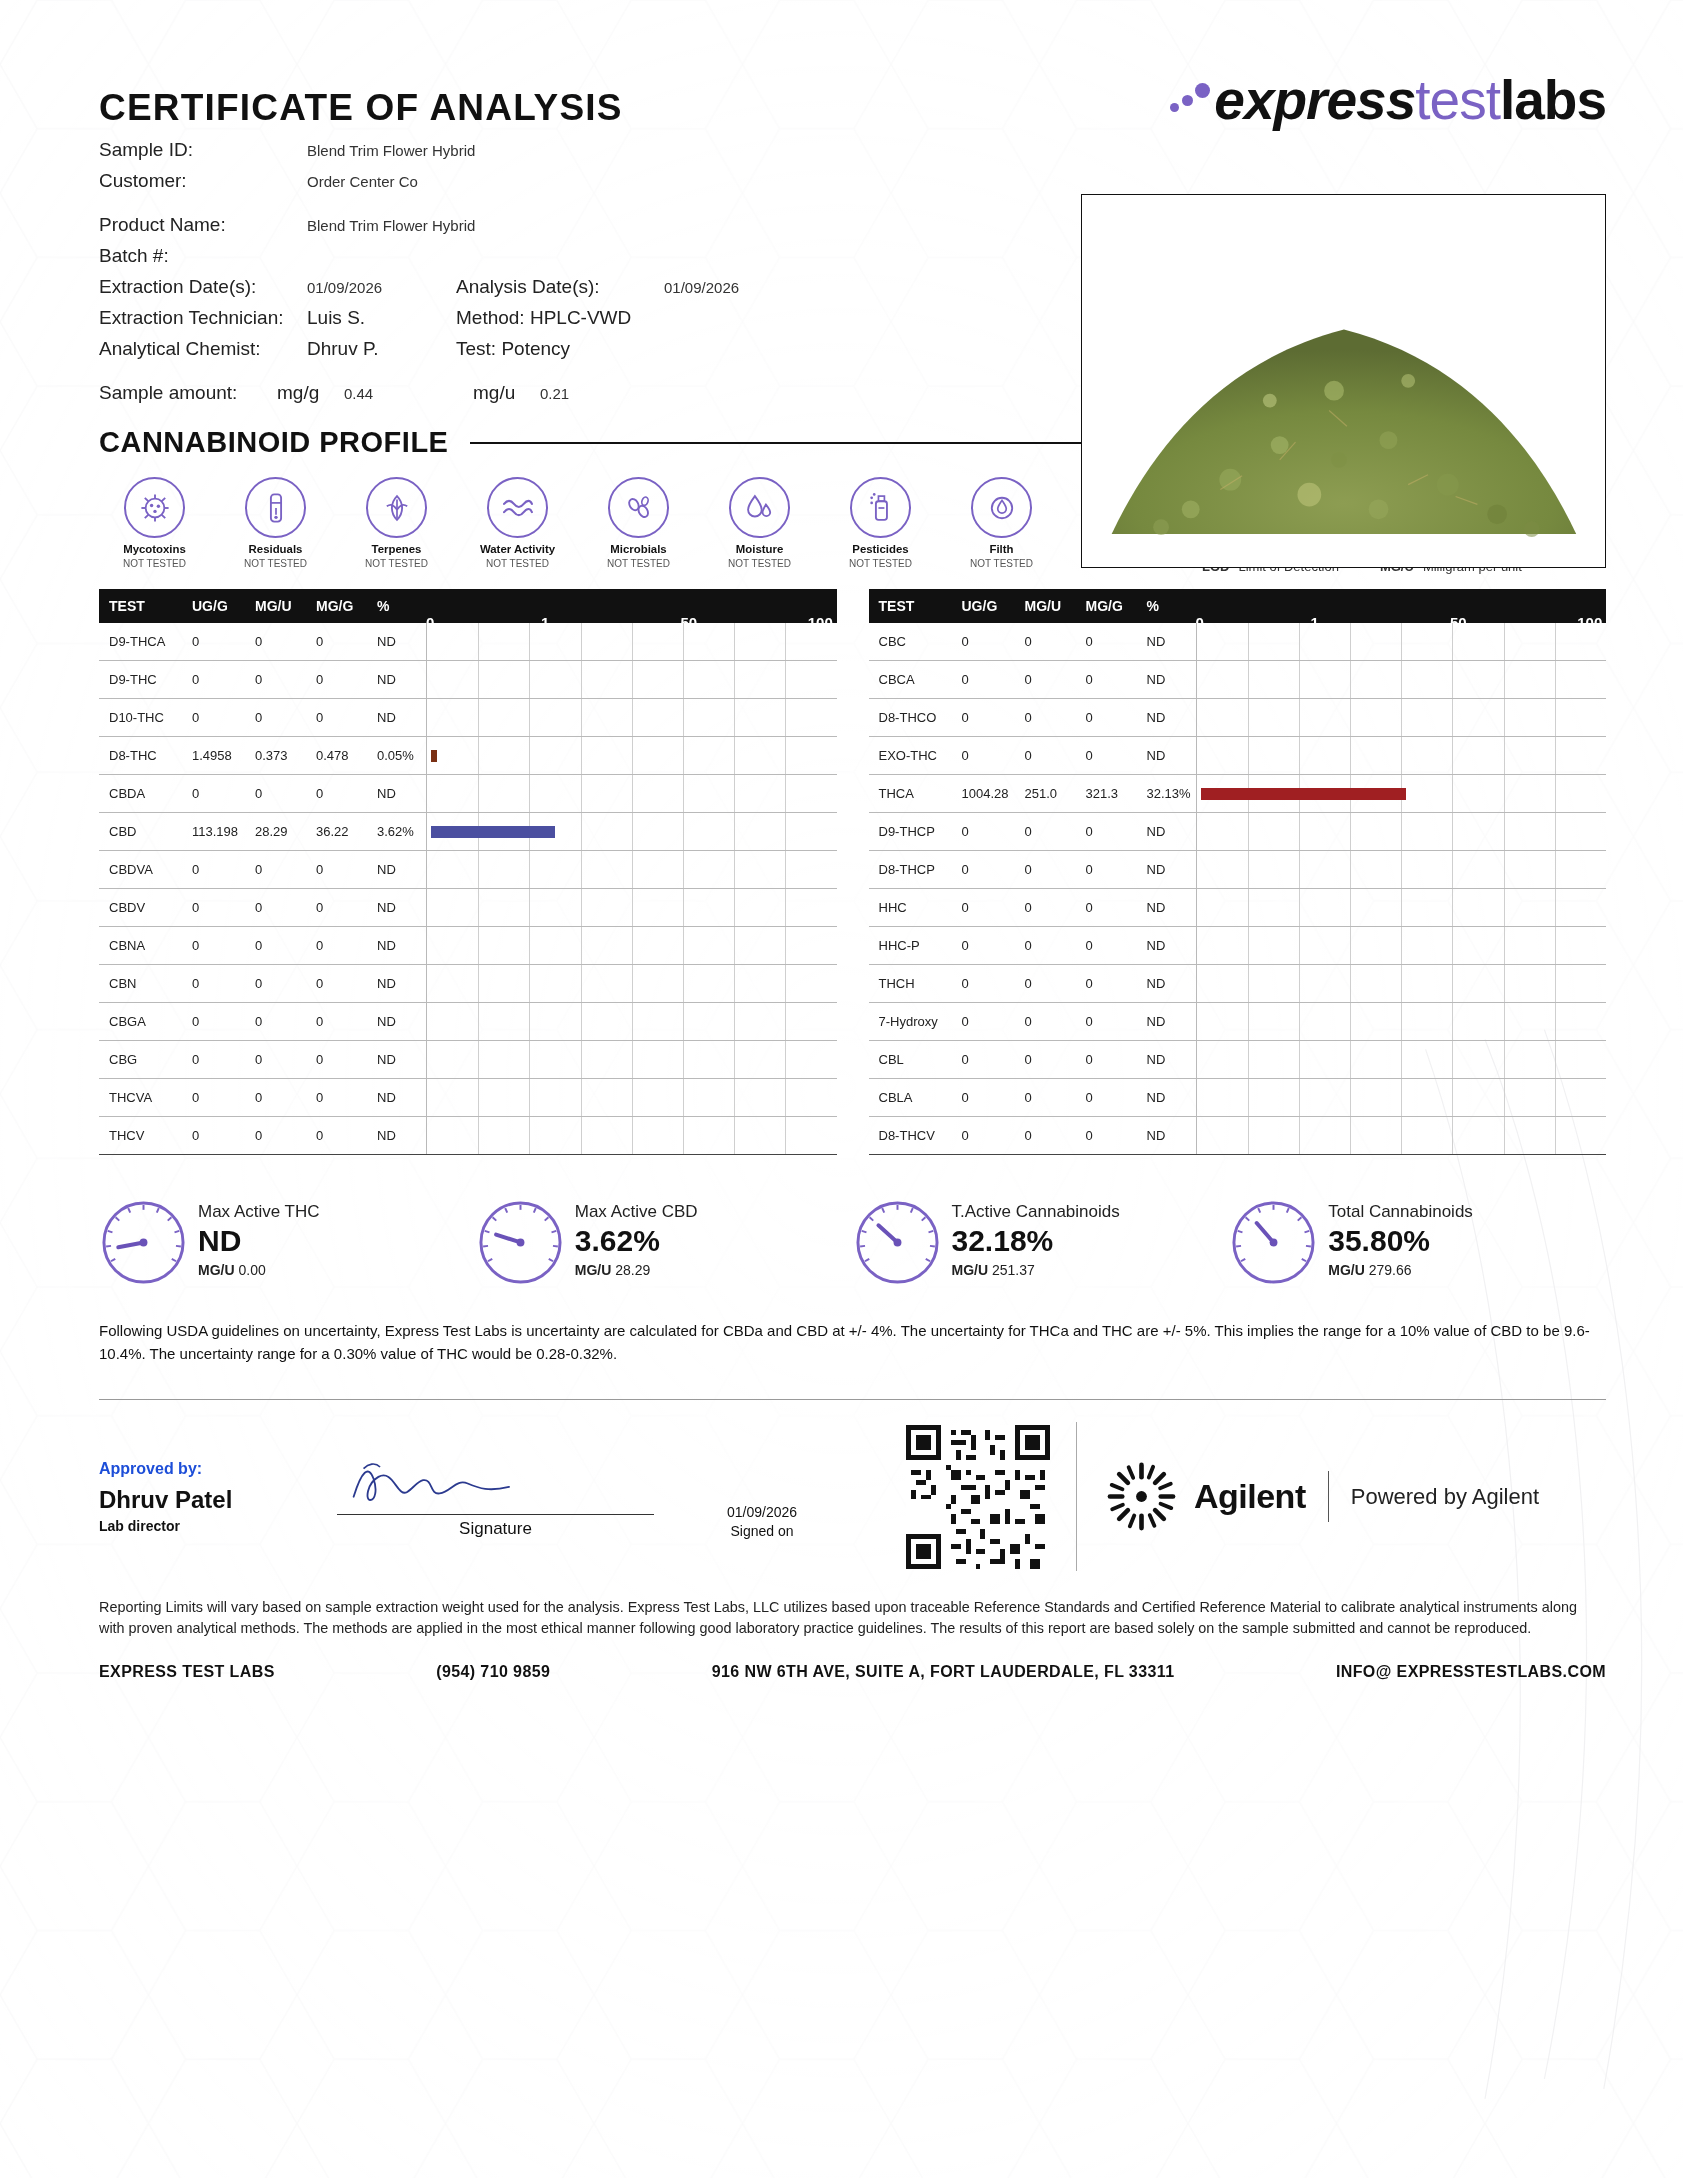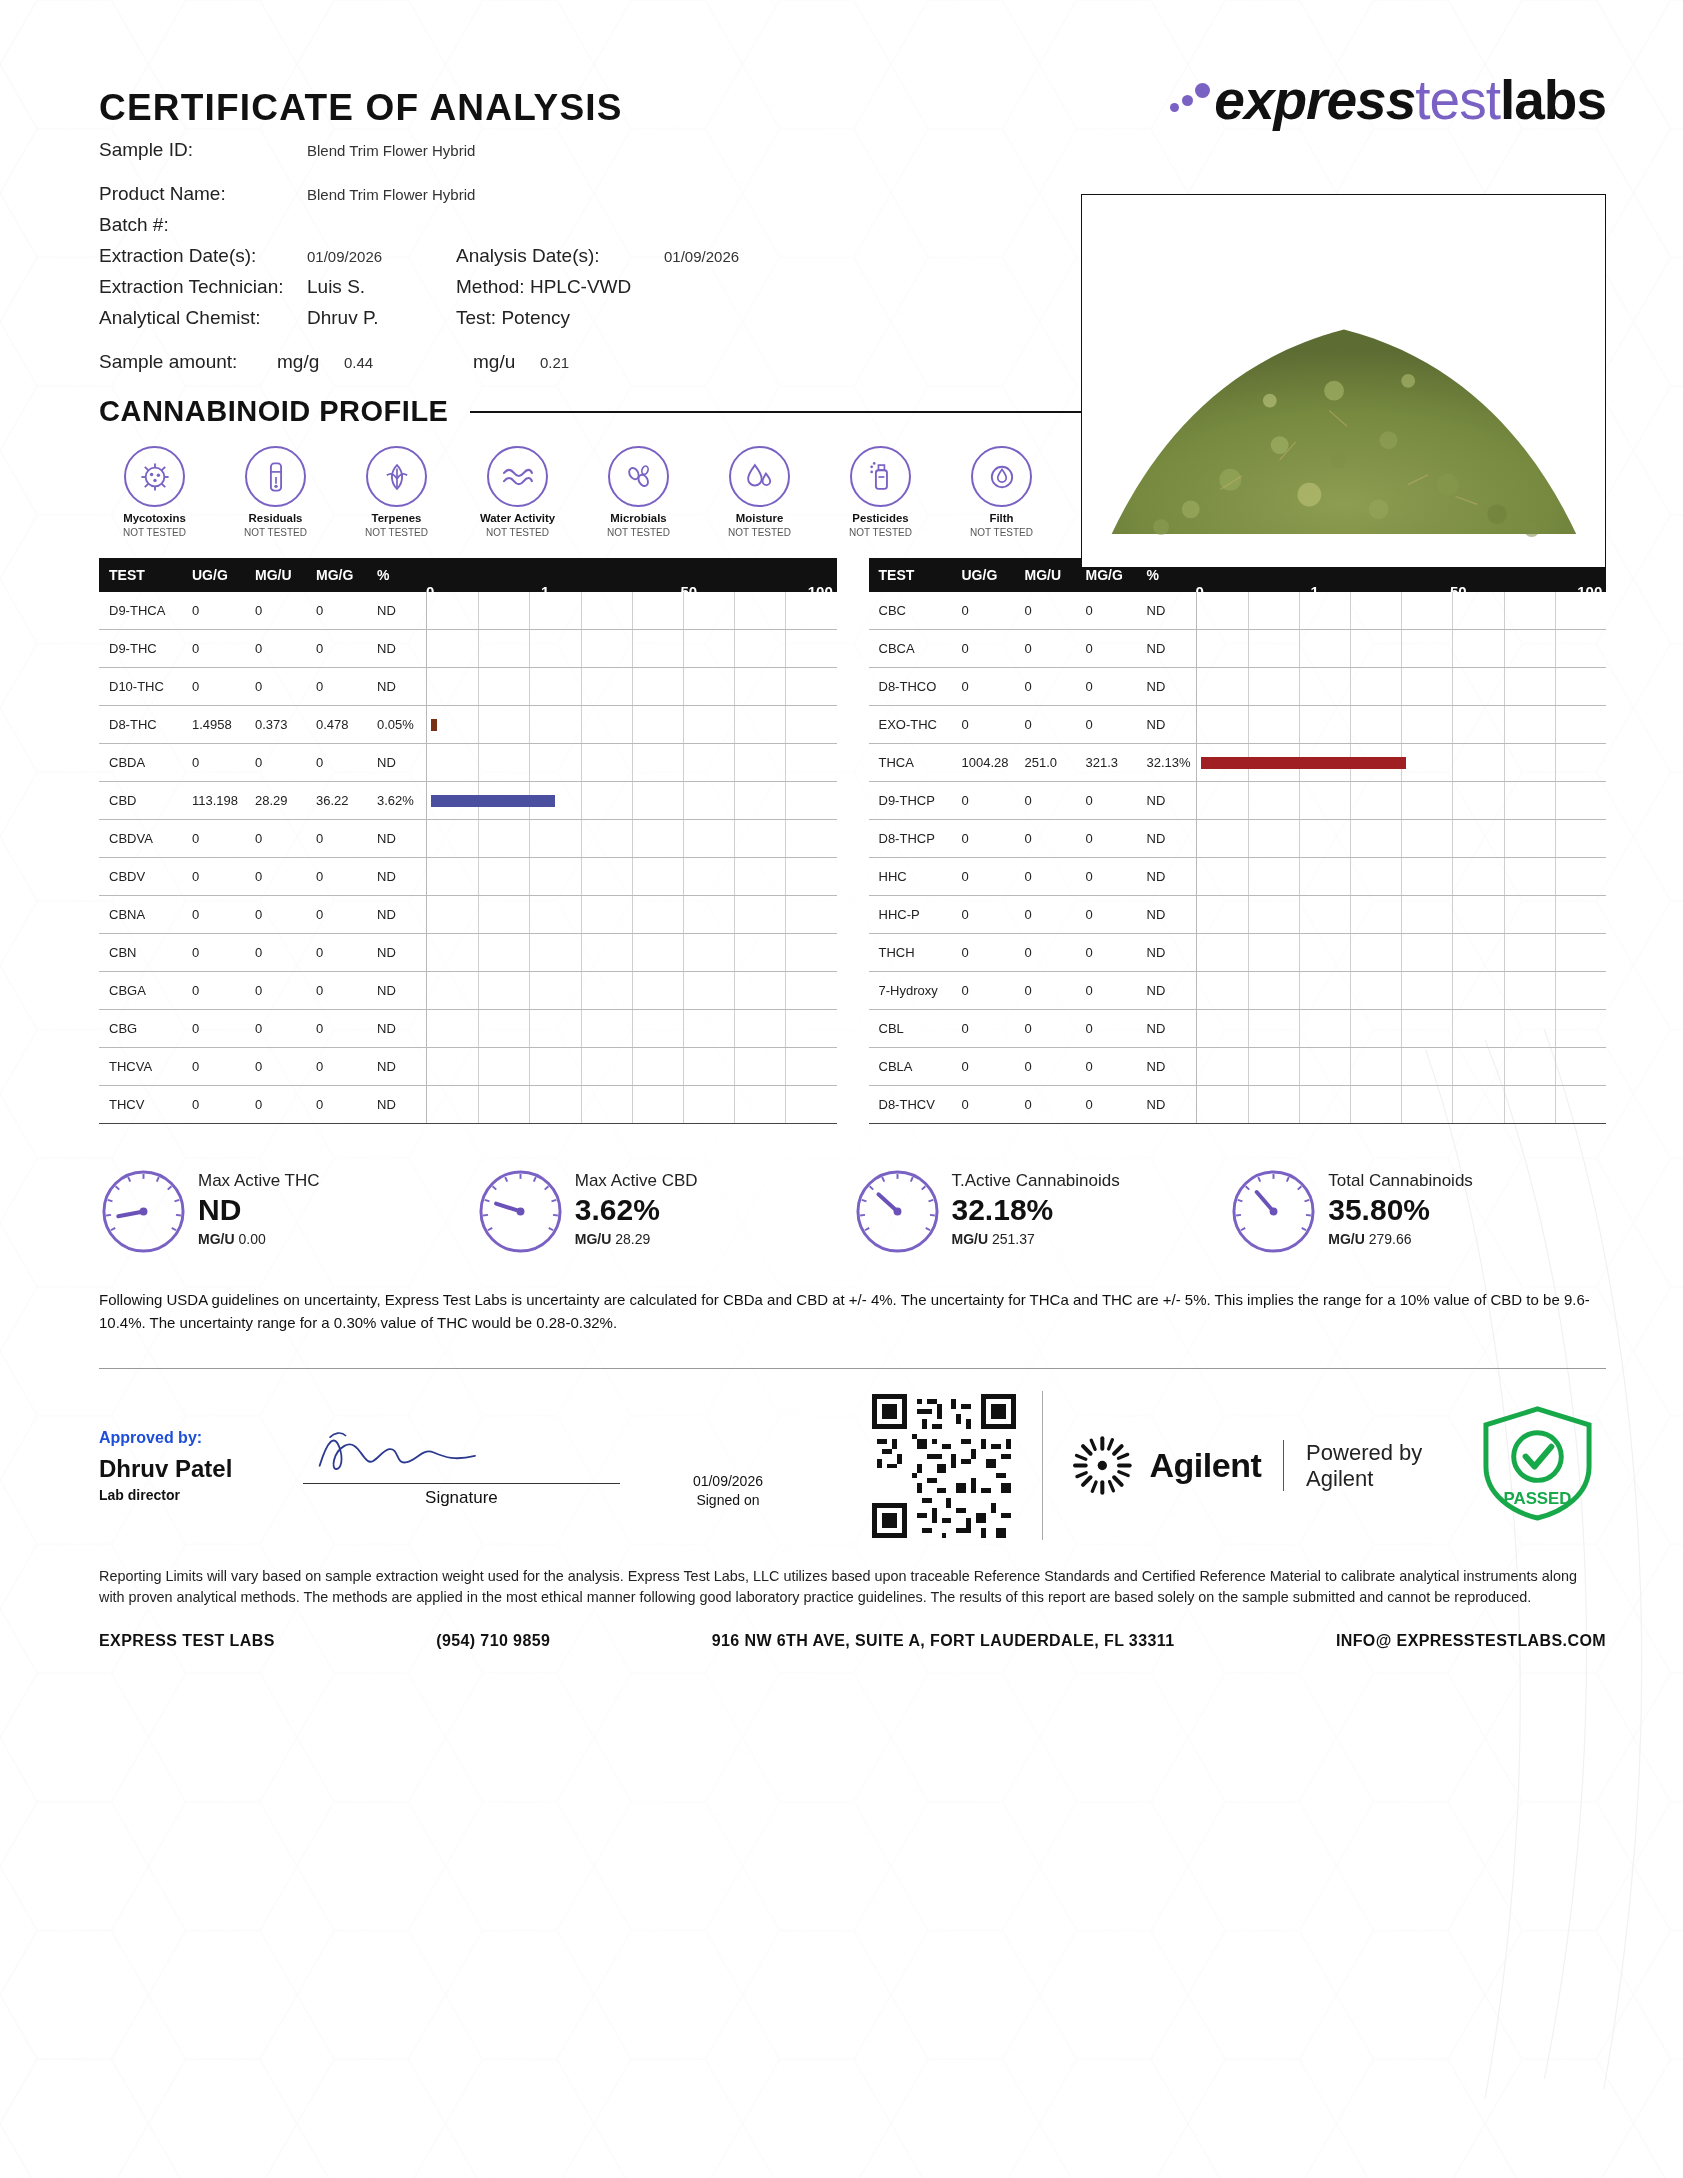--- a/index.html
+++ b/index.html
@@ -184,20 +184,24 @@
         <div class="logo-text">
           <span class="lt-express">express</span><span class="lt-test">test</span><span class="lt-labs">labs</span>
         </div>
       </div>
     </div>
 
     <div class="meta">
       <div class="row">
         <div class="lbl w230">Sample ID:</div>
         <div class="val">Blend Trim Flower Hybrid</div>
+      </div>
+      <div class="row">
+        <div class="lbl w230">Customer:</div>
+        <div class="val">Order Center Co</div>
       </div>
       <div class="row mt18">
         <div class="lbl w230">Product Name:</div>
         <div class="val">Blend Trim Flower Hybrid</div>
       </div>
       <div class="row">
         <div class="lbl w230">Batch #:</div>
         <div class="val"></div>
       </div>
       <div class="row">
@@ -1152,28 +1156,20 @@
               <rect x="47" y="6" width="5" height="20" rx="2.5" transform="rotate(157 50 50)"></rect>
               <rect x="48" y="74" width="5" height="20" rx="2.5" transform="rotate(157 50 50)"></rect>
             </g>
           </g>
         </svg>
         <div class="ag-name">Agilent</div>
         <div class="ag-sep"></div>
         <div class="ag-by">Powered by Agilent</div>
       </div>
 
-      <div class="passed">
-        <svg width="119" height="117" viewBox="0 0 120 118">
-          <path d="M60 4 L112 20 V62 C112 90 86 108 60 114 C34 108 8 90 8 62 V20 Z" fill="none" stroke="#17a84a" stroke-width="5"></path>
-          <circle cx="60" cy="52" r="24" fill="none" stroke="#17a84a" stroke-width="5"></circle>
-          <path d="M48 52 L57 62 L74 42" fill="none" stroke="#17a84a" stroke-width="6" stroke-linecap="round" stroke-linejoin="round"></path>
-          <text x="60" y="100" font-family="Liberation Sans, sans-serif" font-size="17" font-weight="bold" fill="#17a84a" text-anchor="middle">PASSED</text>
-        </svg>
-      </div>
     </div>
 
     <div class="foot-note">Reporting Limits will vary based on sample extraction weight used for the analysis. Express Test Labs, LLC utilizes based upon traceable Reference Standards and Certified Reference Material to calibrate analytical instruments along with proven analytical methods. The methods are applied in the most ethical manner following good laboratory practice guidelines. The results of this report are based solely on the sample submitted and cannot be reproduced.</div>
     <div class="foot-bar">
       <div>EXPRESS TEST LABS</div>
       <div>(954) 710 9859</div>
       <div>916 NW 6TH AVE, SUITE A, FORT LAUDERDALE, FL 33311</div>
       <div>INFO@ EXPRESSTESTLABS.COM</div>
     </div>
 

